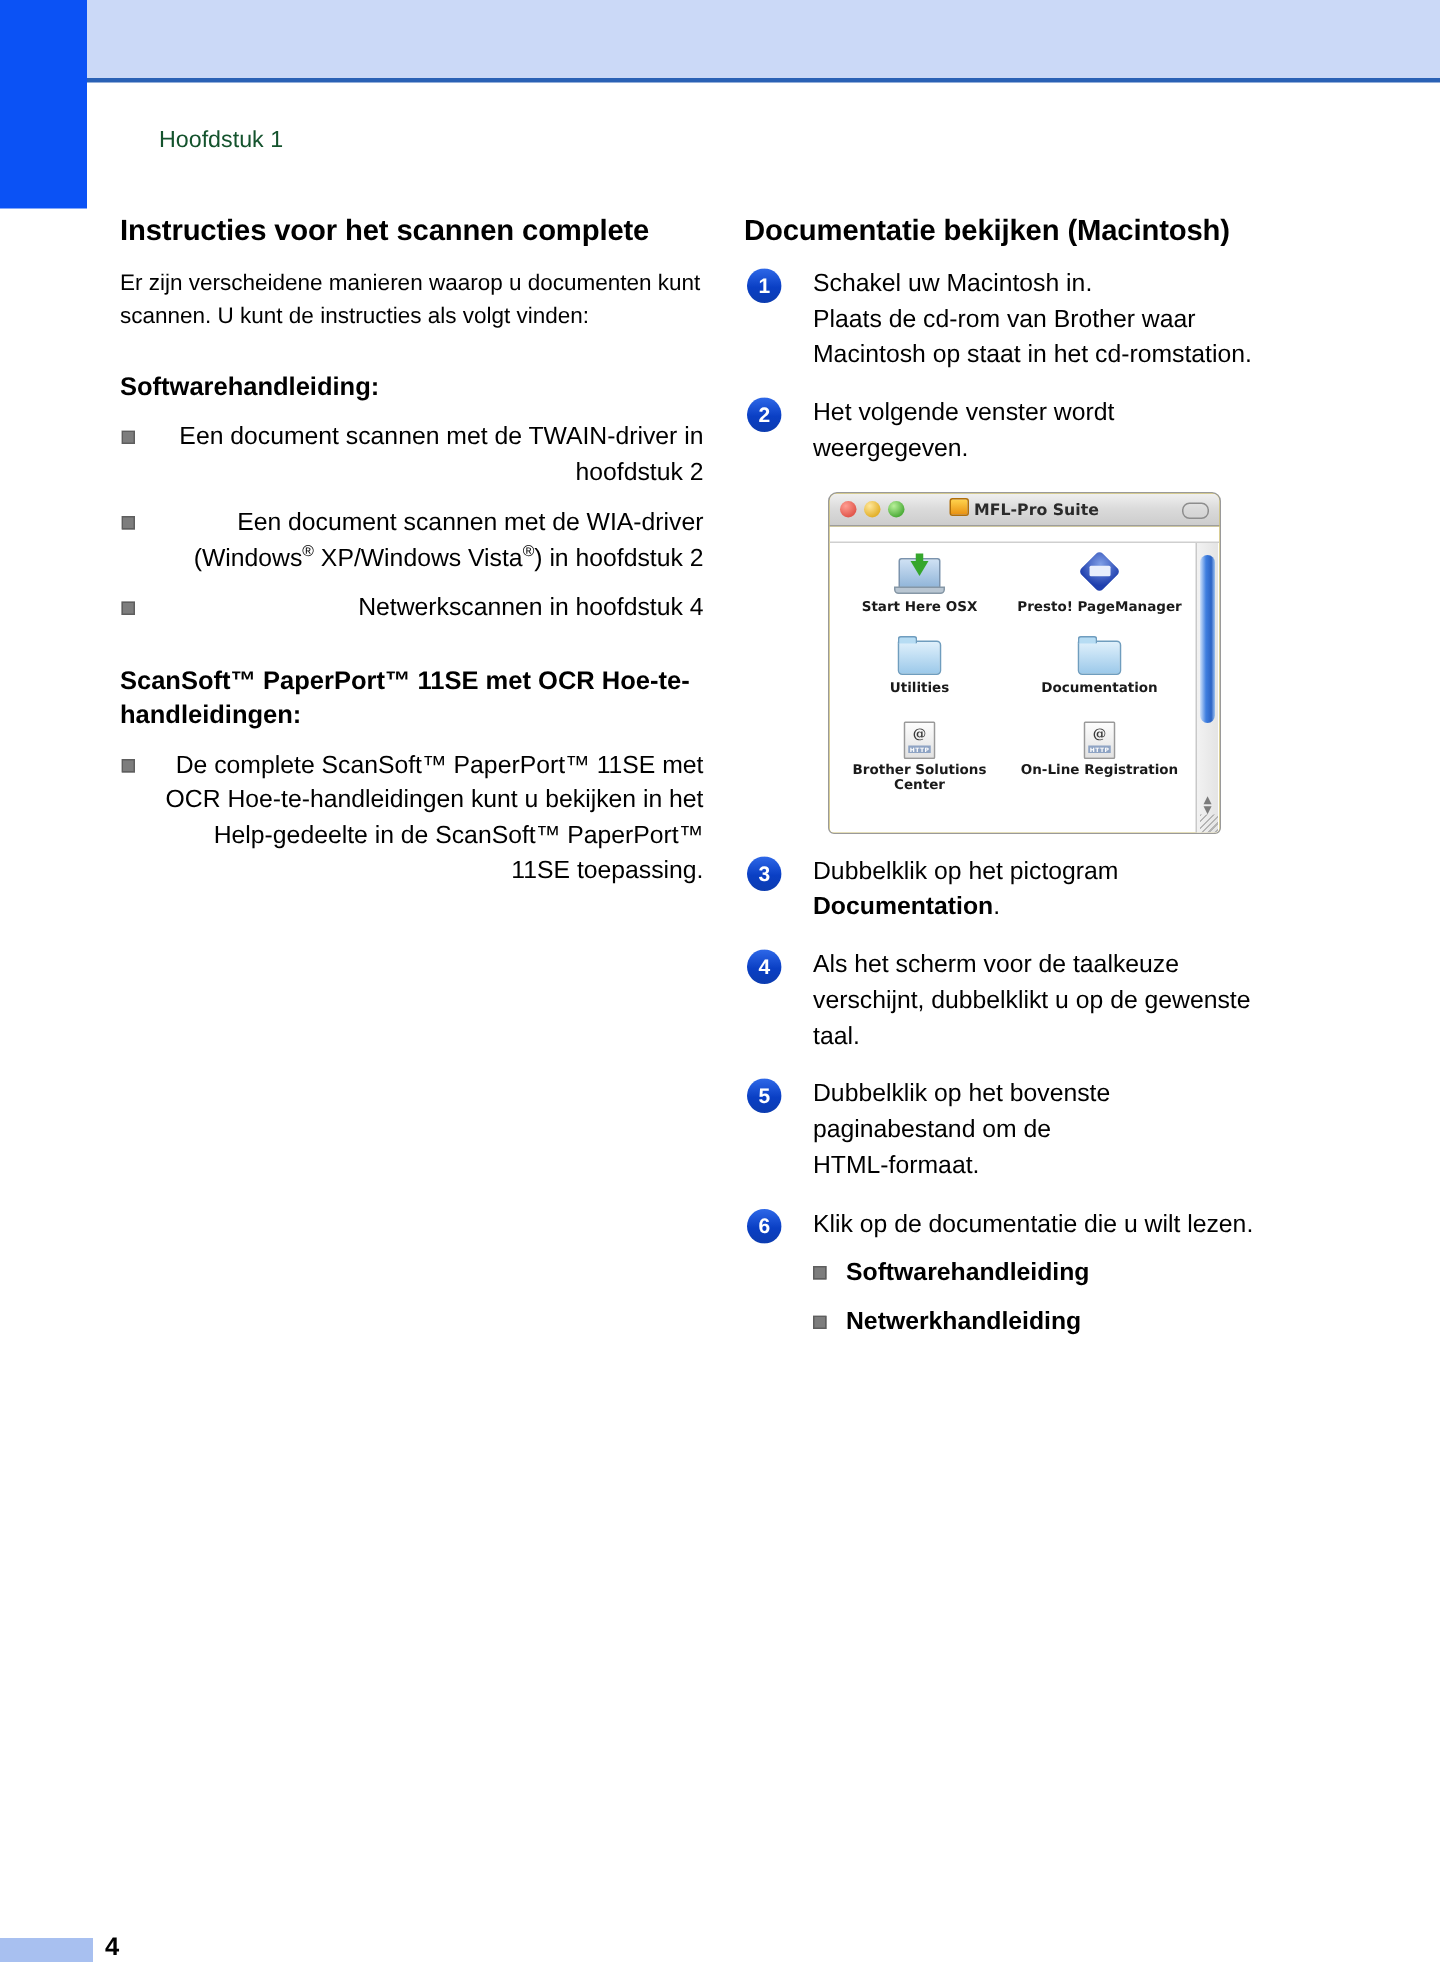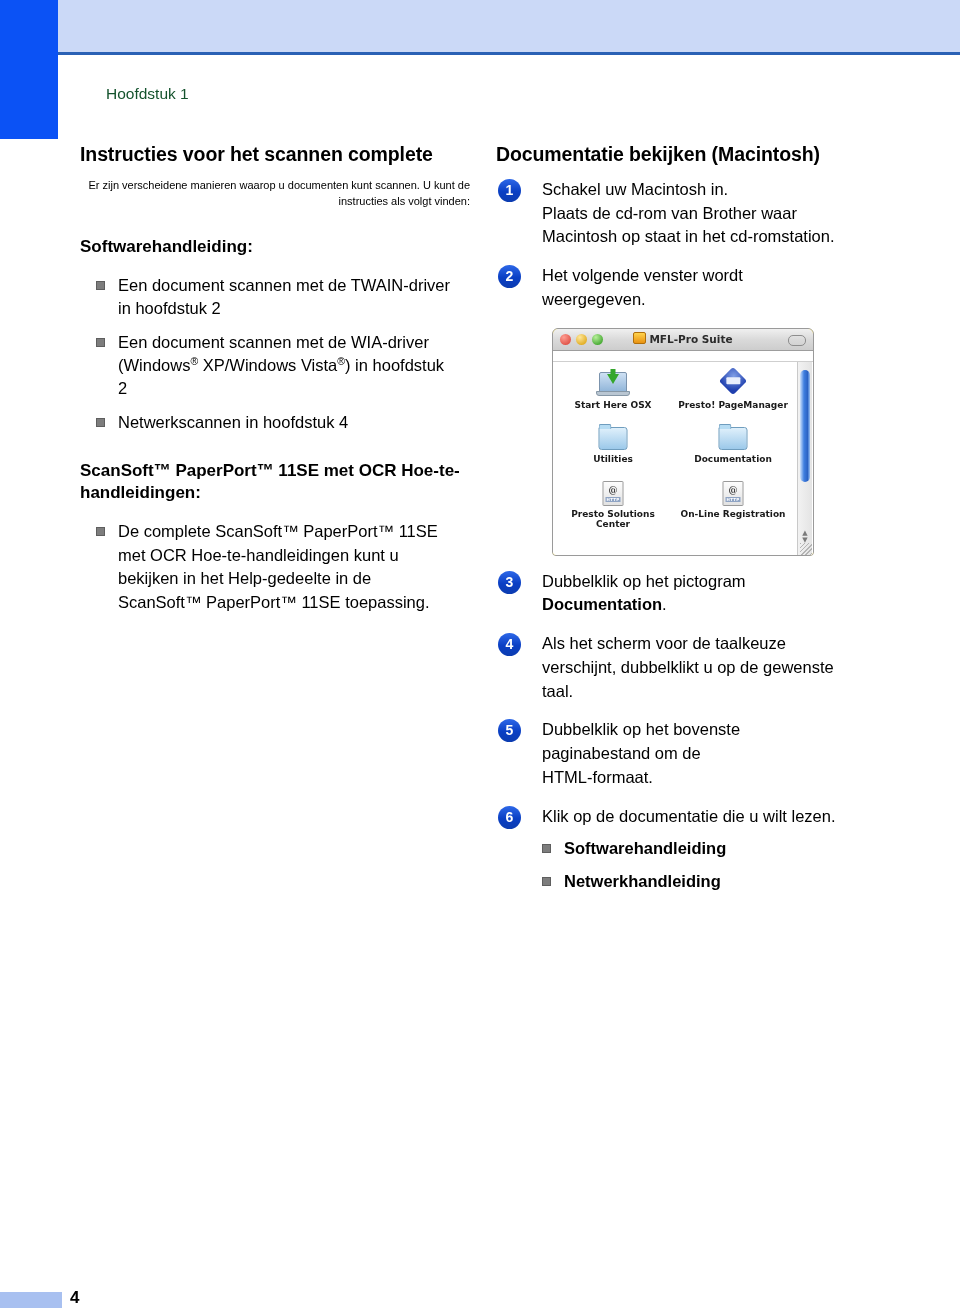--- a/index.html
+++ b/index.html
@@ -76,30 +76,30 @@
     letter-spacing: -0.1px;
   }
   h2.sub-title {
     margin: 26px 0 11px 0;
     font-size: 17px;
     font-weight: bold;
     line-height: 1.3;
   }
   p.body-text {
     margin: 0 0 4px 0;
-    font-size: 11px;
+    font-size: 15px;
     line-height: 1.45;
-    text-align: right;
   }
 
   
   ul.sq-list {
     list-style: none;
-    margin: 16px;
+    margin: 1px;
     padding: 0;
+    text-align: right;
   }
   ul.sq-list > li {
     position: relative;
     padding-left: 22px;
     margin-bottom: 10px;
     font-size: 16.5px;
     line-height: 1.42;
   }
   ul.sq-list > li .sq {
     position: absolute;
@@ -523,21 +523,21 @@
         <span>Documentation</span>
       </div>
 
       <div class="finder-icon">
         <span class="glyph">
           <span class="doc">
               <span class="at">@</span>
               <span class="http">HTTP</span>
             </span>
         </span>
-        <span>Presto Solutions Center</span>
+        <span>Brother Solutions Center</span>
       </div>
 
       <div class="finder-icon">
         <span class="glyph">
           <span class="doc">
               <span class="at">@</span>
               <span class="http">HTTP</span>
             </span>
         </span>
         <span>On-Line Registration</span>

